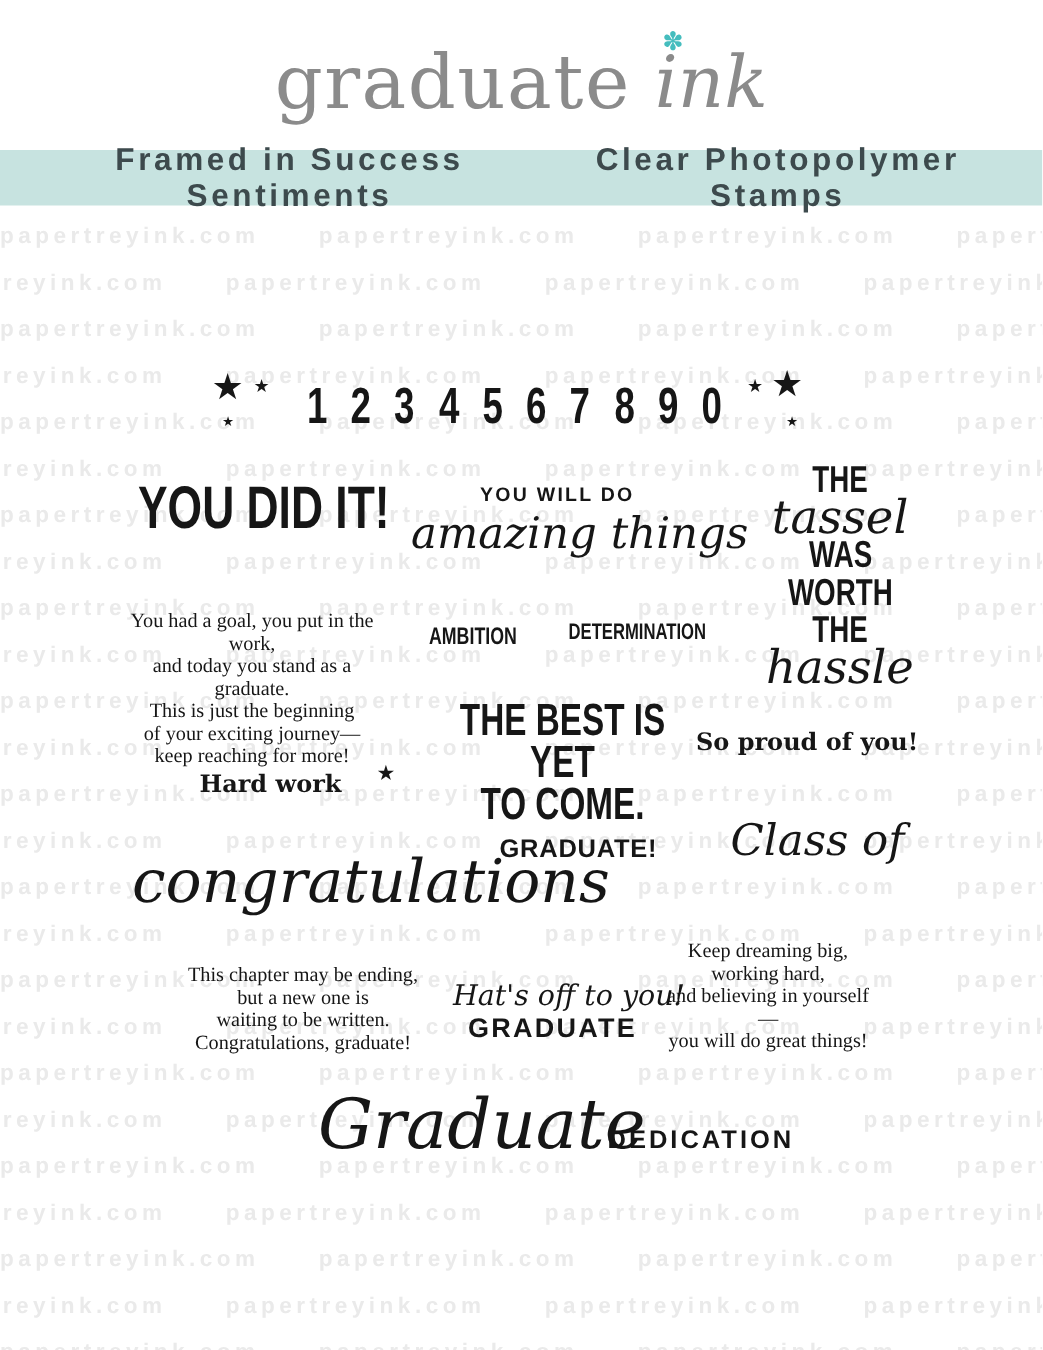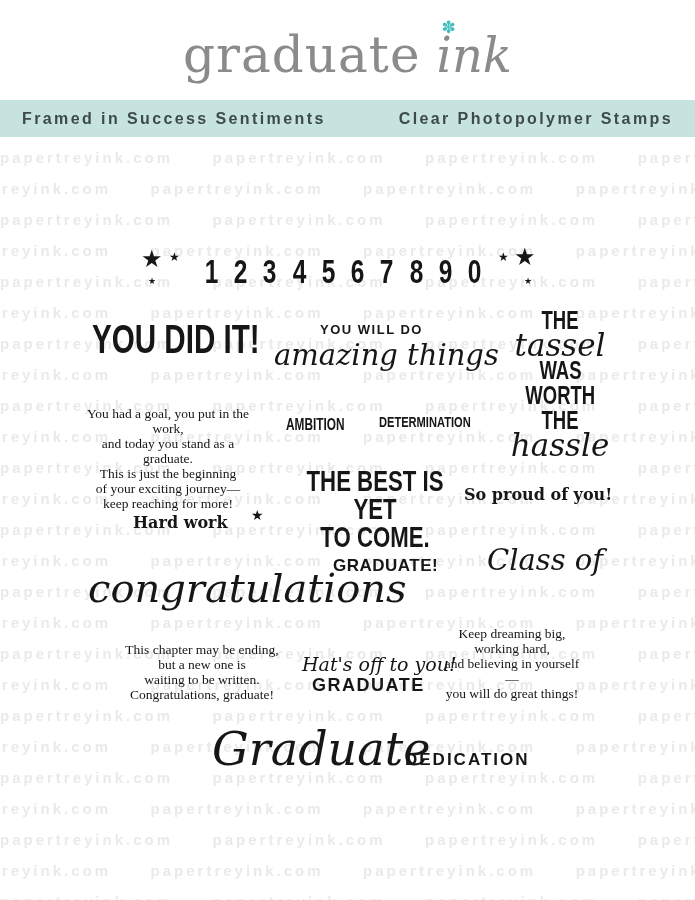--- a/index.html
+++ b/index.html
@@ -28,21 +28,21 @@
     font-style:normal;
   }
 
   
   .banner {
     position:absolute; top:100px; left:0; width:695px; height:37px;
     display:flex; align-items:center; justify-content:space-between;
     padding:0 22px;
   }
   .banner span {
-    font-size:16px; font-weight:700; letter-spacing:2.4px; color:#3d4a4d;
+    font-size:21px; font-weight:700; letter-spacing:2.4px; color:#3d4a4d;text-align:center;
   }
 
   
   .watermark-layer {
     position:absolute; top:142px; left:0; right:0; bottom:0;
     overflow:hidden; pointer-events:none;
   }
   .wm-row {
     height:31px; line-height:31px; white-space:nowrap;
     font-size:15px; font-weight:700; letter-spacing:3px; word-spacing:6px;

